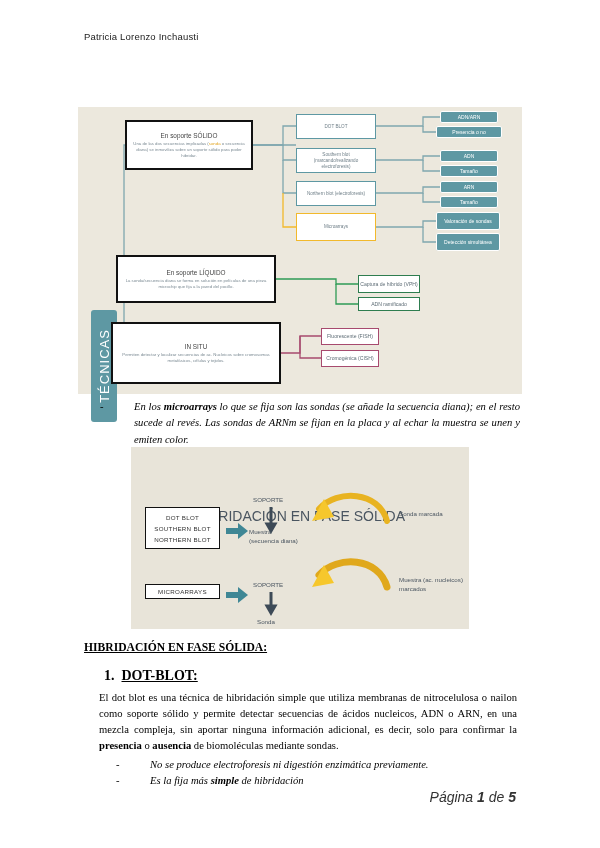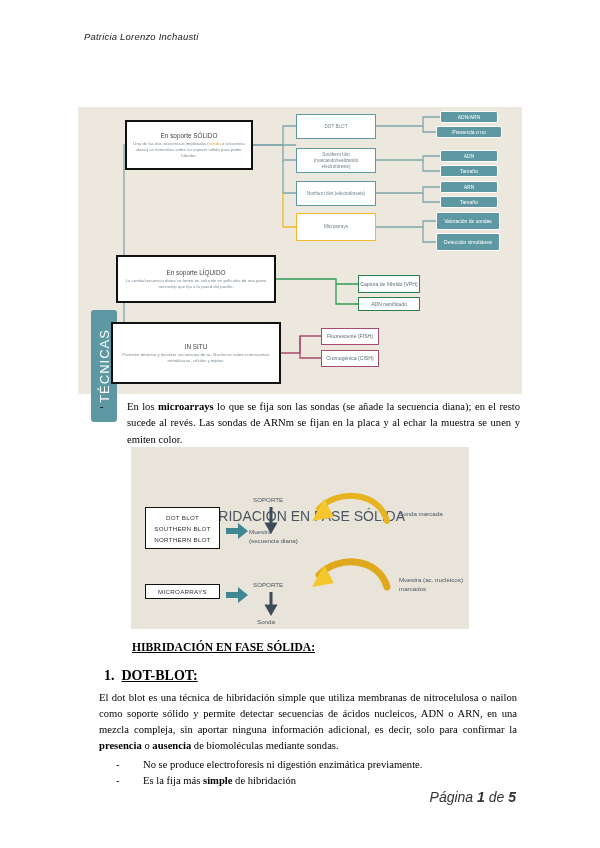--- a/index.html
+++ b/index.html
@@ -2,21 +2,21 @@
 <html><head>
 <meta charset="utf-8">
 <style>
   html,body{margin:0;padding:0;background:#ffffff;}
   body{width:600px;height:848px;position:relative;
        font-family:"Liberation Serif",serif;color:#000;}
 
   .page{position:absolute;inset:0;background:#fff;}
 
   .author{position:absolute;left:84px;top:31px;font-size:9.5px;
-          font-style:italic;font-family:"Liberation Sans",sans-serif;
+          font-family:"Liberation Sans",sans-serif;
           letter-spacing:.2px;color:#222;}
 
   .doc-title{position:absolute;left:84px;top:64px;width:432px;
              text-align:center;font-weight:bold;font-size:11.6px;
              line-height:15.5px;letter-spacing:.1px;}
   .doc-title span{text-decoration:underline;}
 
   
   .dia1{position:absolute;left:78px;top:107px;width:444px;height:287px;
         background:#ece8dd;}
@@ -95,23 +95,23 @@
         font-family:"Liberation Sans",sans-serif;letter-spacing:.3px;}
   .wb1{left:14px;top:60px;width:75px;height:42px;}
   .wb2{left:14px;top:137px;width:75px;height:15px;}
   .d2lbl{position:absolute;font-size:6.2px;line-height:9px;color:#4a5560;
          font-family:"Liberation Sans",sans-serif;}
 
   
   .para{position:absolute;font-size:10.6px;line-height:16px;text-align:justify;}
   .bullet{position:absolute;font-size:10.6px;line-height:16.3px;}
   .bullet .dash{position:absolute;left:0;top:0;}
-  .bullet .txt{display:block;margin-left:27px;text-align:justify;}
-
-  .h-sec{position:absolute;left:84px;top:641px;font-weight:bold;font-size:11.6px;margin-left:48px;}
+  .bullet .txt{display:block;margin-left:34px;text-align:justify;font-style:italic;}
+
+  .h-sec{position:absolute;left:84px;top:641px;font-weight:bold;font-size:11.6px;}
   .h-sec span{text-decoration:underline;}
   .h-num{position:absolute;left:104px;top:668px;font-weight:bold;font-size:14px;}
   .h-num span.u{text-decoration:underline;}
 
   .footer{position:absolute;right:84px;top:789px;font-size:14px;
           font-family:"Liberation Sans",sans-serif;color:#333;font-style:italic;}
   .footer b{font-weight:bold;}
   b.bd{font-weight:bold;}
 </style>
 </head>

